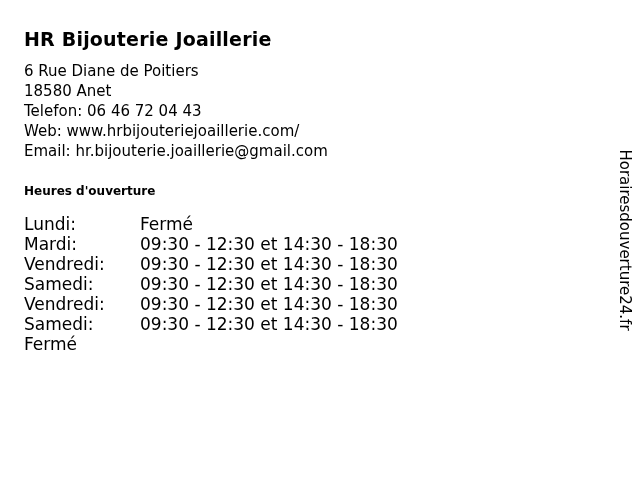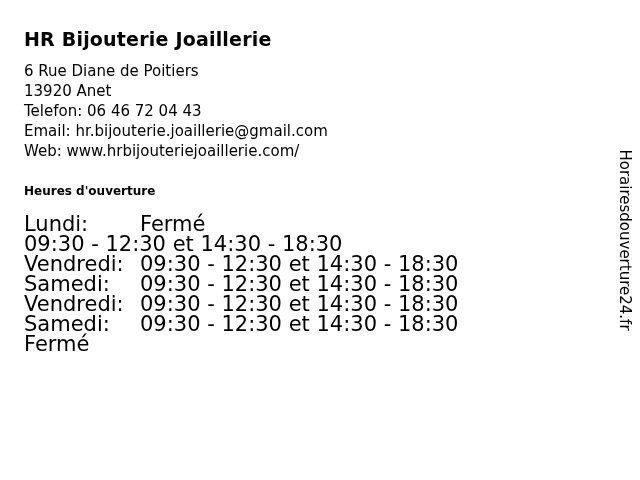--- a/index.html
+++ b/index.html
@@ -30,21 +30,21 @@
     line-height: 20px;
   }
   .hours-heading {
     font-size: 12px;
     font-weight: bold;
     line-height: 20px;
     margin-top: 20px;
     margin-bottom: 13px;
   }
   .hours-table {
-    font-size: 21px;
+    font-size: 17px;
     line-height: 20px;
   }
   .hours-row { display: flex; }
   .hours-day { width: 116px; flex: 0 0 116px; }
   .hours-time { flex: 1; }
   .watermark {
     position: absolute;
     right: 6px;
     top: 50%;
     transform: translateY(-50%);
@@ -56,34 +56,35 @@
 </style>
 </head>
 <body>
 
 <div class="content">
 
   <h1 class="page-title">HR Bijouterie Joaillerie</h1>
 
   <div class="contact-block">
     <div>6 Rue Diane de Poitiers</div>
-    <div>13920 Anet</div>
+    <div>18580 Anet</div>
     <div>Telefon: 06 46 72 04 43</div>
+    <div>Web: www.hrbijouteriejoaillerie.com/</div>
     <div>Email: hr.bijouterie.joaillerie@gmail.com</div>
-    <div>Web: www.hrbijouteriejoaillerie.com/</div>
   </div>
 
   <h2 class="hours-heading">Heures d'ouverture</h2>
 
   <div class="hours-table">
     <div class="hours-row">
       <span class="hours-day">Lundi:</span>
       <span class="hours-time">Fermé</span>
     </div>
     <div class="hours-row">
+      <span class="hours-day">Mardi:</span>
       <span class="hours-time">09:30 - 12:30 et 14:30 - 18:30</span>
     </div>
     <div class="hours-row">
       <span class="hours-day">Vendredi:</span>
       <span class="hours-time">09:30 - 12:30 et 14:30 - 18:30</span>
     </div>
     <div class="hours-row">
       <span class="hours-day">Samedi:</span>
       <span class="hours-time">09:30 - 12:30 et 14:30 - 18:30</span>
     </div>

